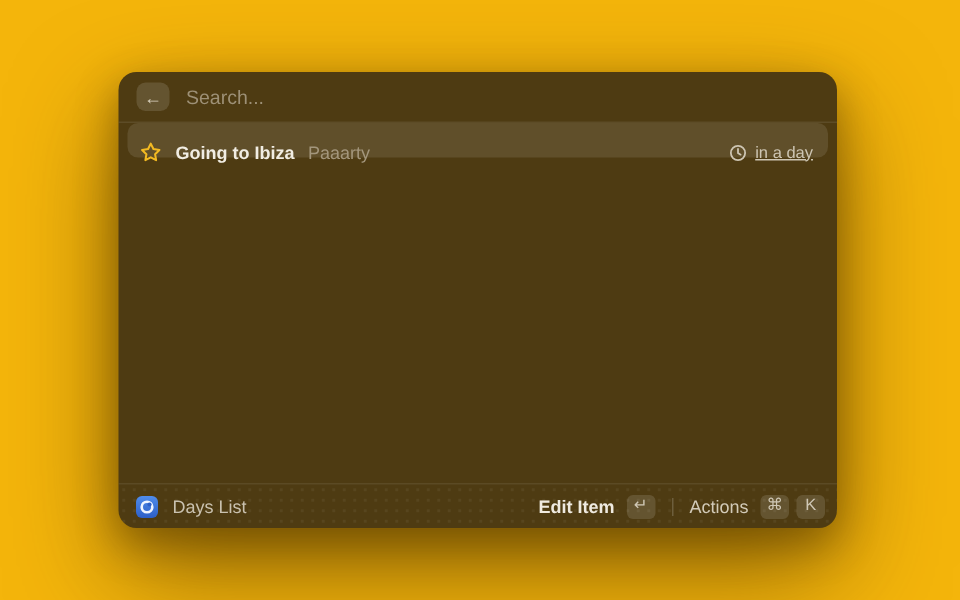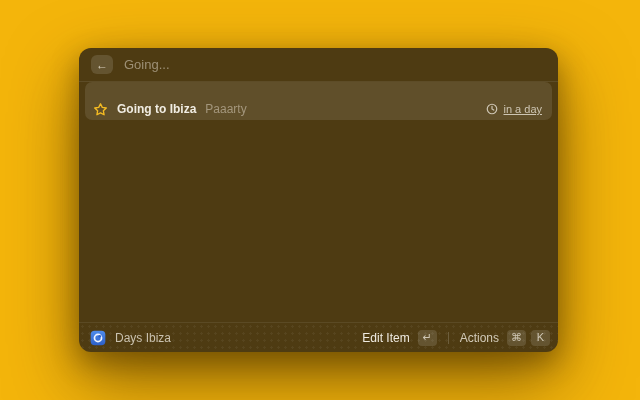--- a/index.html
+++ b/index.html
@@ -36,21 +36,21 @@
   
   .section-header {
     display:flex; align-items:baseline; gap:12px;
     padding:9px 13px 6px 13px;
   }
   .section-title { font-size:11px; font-weight:700; color:#c7beaa; letter-spacing:.1px; }
   .section-count { font-size:11px; color:#92866c; }
 
   
   .list-row {
-    margin:0 6px; height:38px; border-radius:7px;
+    margin:0 6px; height:23px; border-radius:7px;
     background:rgba(255,255,255,.10);
     display:flex; align-items:center; padding:16px 10px 0 8px;
   }
   .row-star { width:15px; height:15px; flex:0 0 15px; display:flex; }
   .row-title { margin-left:9px; font-size:12px; font-weight:600; color:#f1ede3; white-space:nowrap; }
   .row-subtitle { margin-left:9px; font-size:12px; color:#a3967c; white-space:nowrap;text-align:right; }
   .row-spacer { flex:1; }
   .row-clock { width:12px; height:12px; flex:0 0 12px; display:flex; }
   .row-accessory { margin-left:5px; font-size:11px; color:#cdc5b3; white-space:nowrap;text-decoration:underline; }
 
@@ -60,21 +60,21 @@
   .footer-bar {
     height:30px; flex:0 0 30px;
     border-top:1px solid rgba(255,255,255,.08);
     display:flex; align-items:center; padding:0 8px 0 11px;
     background-image: radial-gradient(rgba(255,255,255,.05) 1px, transparent 1.2px);
     background-size:7px 7px;
   }
   .app-icon { width:16px; height:16px; flex:0 0 16px; display:flex; }
   .app-name { margin-left:9px; font-size:12px; color:#c9c1af; }
   .footer-spacer { flex:1; }
-  .primary-action-label { font-size:12px; font-weight:400; color:#efeae0; }
+  .primary-action-label { font-size:12px; font-weight:700; color:#efeae0; }
   .keycap {
     height:16px; min-width:19px; padding:0 4px; margin-left:8px;
     border-radius:4px; background:rgba(255,255,255,.13);
     color:#cfc7b5; font-size:11px; line-height:1;
     display:flex; align-items:center; justify-content:center;
   }
   .keycap + .keycap { margin-left:5px; }
   .footer-divider {
     width:1px; height:12px; background:rgba(255,255,255,.18); margin:0 11px;
   }
@@ -83,21 +83,21 @@
 </head>
 <body>
 
 <div class="stage">
   <div class="launcher-window">
 
     <div class="search-bar">
       <div class="back-button">
         <span>←</span>
       </div>
-      <div class="search-placeholder">Going...</div>
+      <div class="search-placeholder">Search...</div>
     </div>
 
 
     <div class="list-row">
       <span class="row-star">
         <svg viewBox="0 0 24 24" width="15" height="15" fill="none" stroke="#f3ba22" stroke-width="2.2" stroke-linejoin="round">
           <path d="M12 2.8l2.85 5.8 6.4.93-4.63 4.5 1.1 6.37L12 17.4l-5.72 3 1.1-6.37-4.63-4.5 6.4-.93z"></path>
         </svg>
       </span>
       <span class="row-title">Going to Ibiza</span>
@@ -121,21 +121,21 @@
             <linearGradient id="appg" x1="0" y1="0" x2="0" y2="1">
               <stop offset="0" stop-color="#4f8ceb"></stop>
               <stop offset="1" stop-color="#2d5fc7"></stop>
             </linearGradient>
           </defs>
           <rect x="1" y="1" width="22" height="22" rx="6" fill="url(#appg)"></rect>
           <circle cx="12" cy="12" r="5.3" fill="none" stroke="#eef4ff" stroke-width="2.6"></circle>
           <circle cx="14.5" cy="9.5" r="2.1" fill="#2d5fc7"></circle>
         </svg>
       </span>
-      <span class="app-name">Days Ibiza</span>
+      <span class="app-name">Days List</span>
       <span class="footer-spacer"></span>
 
       <span class="primary-action-label">Edit Item</span>
       <span class="keycap">↵</span>
 
       <span class="footer-divider"></span>
 
       <span class="secondary-action-label">Actions</span>
       <span class="keycap">⌘</span>
       <span class="keycap">K</span>

